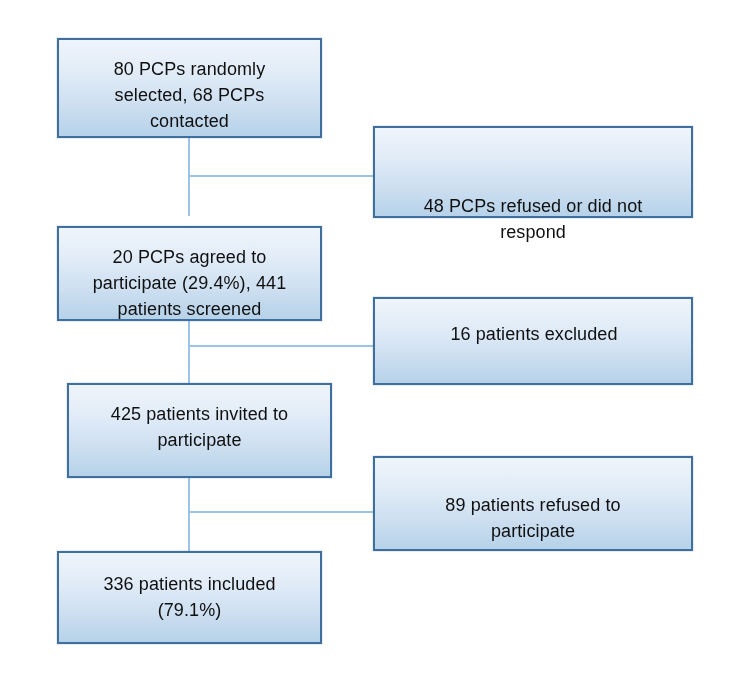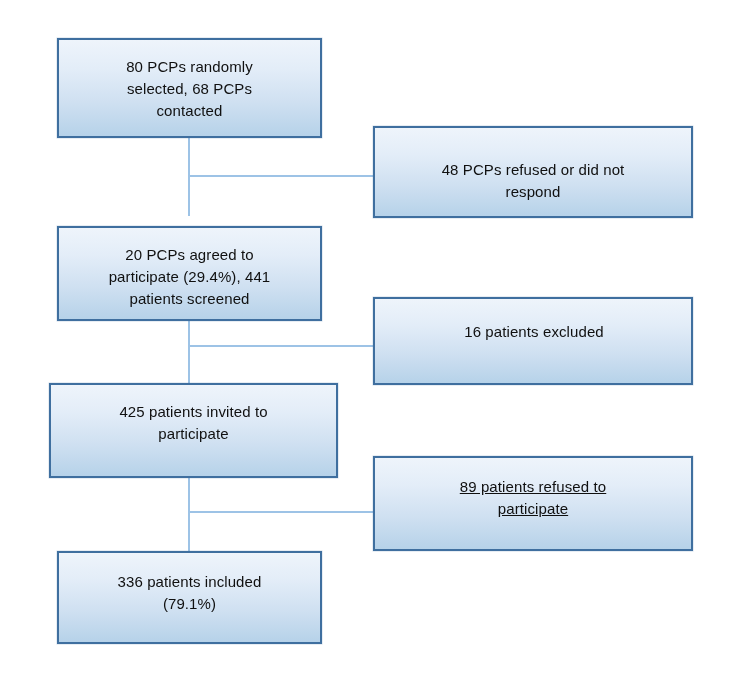--- a/index.html
+++ b/index.html
@@ -25,41 +25,41 @@
   .node {
     position: absolute;
     box-sizing: border-box;
     border: 2px solid #3f6f9f;
     background: linear-gradient(to bottom, #eef4fb 0%, #e3edf8 30%, #cfe0f1 65%, #b6d2e9 100%);
     display: flex;
     align-items: flex-start;
     justify-content: center;
     text-align: center;
     color: #101010;
-    font-size: 15px;
+    font-size: 18px;
     line-height: 1.45;
     letter-spacing: 0.1px;
     z-index: 2;
     box-shadow: 0 0 0 0.5px rgba(63,111,159,0.25);
   }
   .node .node-text {
     display: block;
     width: 100%;
     padding: 0 10px;
     white-space: pre-line;
   }
 
   
   .node.pad-a .node-text { padding-top: 16px; }
   .node.pad-b .node-text { padding-top: 16px; }
   .node.pad-c .node-text { padding-top: 16px; }
   .node.pad-d .node-text { padding-top: 18px; }
-  .node.pad-e .node-text { padding-top: 31px; }
+  .node.pad-e .node-text { padding-top: 31px; margin-top: 34px; }
   .node.pad-f .node-text { padding-top: 22px; padding-left: 12px; }
-  .node.pad-g .node-text { padding-top: 18px; text-decoration: underline; }
+  .node.pad-g .node-text { padding-top: 34px; }
 
   
   .conn-v {
     position: absolute;
     width: 2px;
     background: #9dc3e6;
     z-index: 1;
   }
   .conn-h {
     position: absolute;
@@ -90,21 +90,21 @@
 selected, 68 PCPs
 contacted</span>
   </div>
 
   <div class="node pad-b" style="left:57px; top:226px; width:265px; height:95px;">
     <span class="node-text">20 PCPs agreed to
 participate (29.4%), 441
 patients screened</span>
   </div>
 
-  <div class="node pad-c" style="left:49px; top:383px; width:289px; height:95px;">
+  <div class="node pad-c" style="left:67px; top:383px; width:265px; height:95px;">
     <span class="node-text">425 patients invited to
 participate</span>
   </div>
 
   <div class="node pad-d" style="left:57px; top:551px; width:265px; height:93px;">
     <span class="node-text">336 patients included
 (79.1%)</span>
   </div>
 
   <div class="node pad-e" style="left:373px; top:126px; width:320px; height:92px;">

